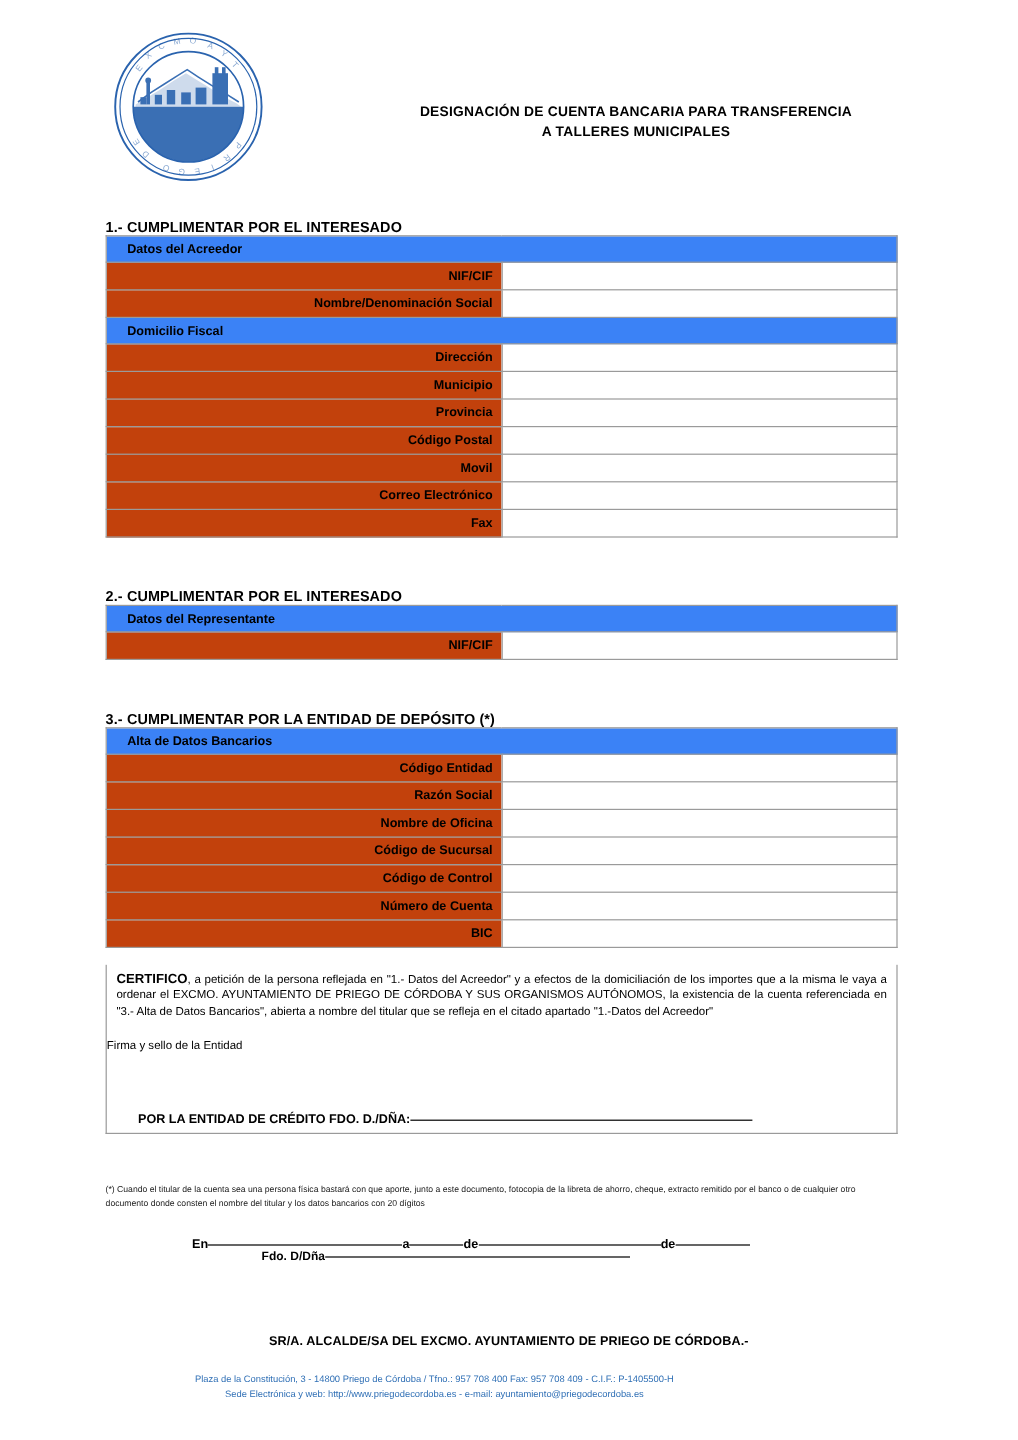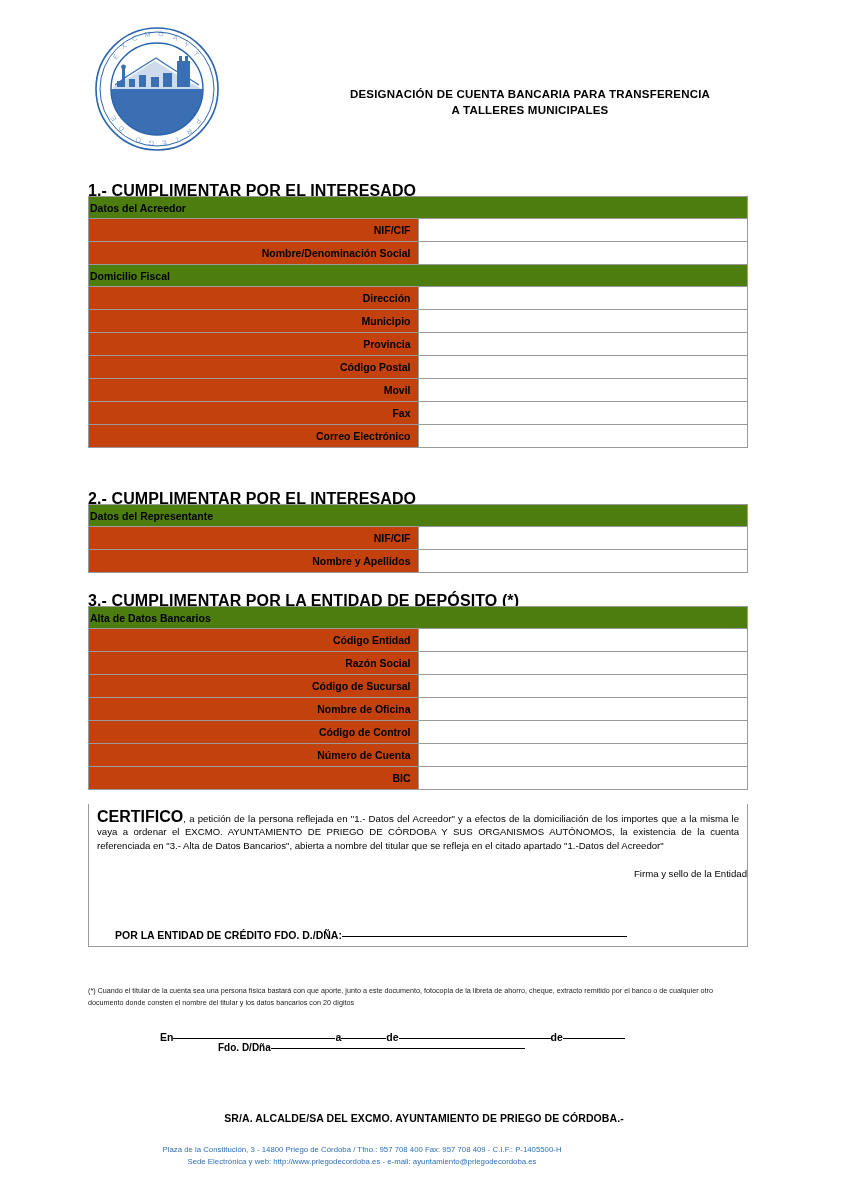--- a/index.html
+++ b/index.html
@@ -46,44 +46,44 @@
     text-align: center;
     font-size: 11.5px;
     font-weight: bold;
     line-height: 16px;
     letter-spacing: 0.2px;
   }
 
   
   .section-label {
     position: absolute;
-    font-size: 16px;
+    font-size: 12px;
     font-weight: bold;
     letter-spacing: 0.1px;
     white-space: nowrap;
   }
 
   
   .tbl {
     position: absolute;
     left: 88px;
     width: 660px;
     border-collapse: collapse;
     table-layout: fixed;
   }
   .tbl td {
     border: 1px solid #9a9a9a;
     padding: 0;
     height: 22px;
     font-size: 10.5px;
   }
   .grp-head td {
-    background: #4d7c0f;
-    font-weight: bold;
-    padding-left: 1px;
+    background: #3b82f6;
+    font-weight: bold;
+    padding-left: 17px;
     height: 21px;
   }
   .lbl {
     width: 233px;
     background: #c2410c;
     font-weight: bold;
     text-align: right;
     padding-right: 7px !important;
     white-space: nowrap;
   }
@@ -100,23 +100,23 @@
     border-top: none;
     box-sizing: border-box;
     background: #ffffff;
   }
   .cert-text {
     padding: 6px 8px 2px 8px;
     font-size: 9.6px;
     line-height: 13.4px;
     text-align: justify;
   }
-  .cert-text b { font-size: 16px; }
+  .cert-text b { font-size: 11px; }
   .firma {
-    text-align: right;
+    text-align: left;
     font-size: 9.6px;
     margin-top: 14px;
   }
   .por-entidad {
     font-size: 10.5px;
     font-weight: bold;
     padding: 0 0 5px 8px;
     margin-top: 50px;
     white-space: nowrap;
     margin-left: 18px;
@@ -263,69 +263,65 @@
       </tr>
       <tr>
         <td class="lbl">Código Postal</td>
         <td class="val"></td>
       </tr>
       <tr>
         <td class="lbl">Movil</td>
         <td class="val"></td>
       </tr>
       <tr>
+        <td class="lbl">Correo Electrónico</td>
+        <td class="val"></td>
+      </tr>
+      <tr>
         <td class="lbl">Fax</td>
-        <td class="val"></td>
-      </tr>
-      <tr>
-        <td class="lbl">Correo Electrónico</td>
         <td class="val"></td>
       </tr>
     </tbody>
   </table>
 
   <div class="section-label" style="left:88px; top:490px;">2.- CUMPLIMENTAR POR EL INTERESADO</div>
 
   <table class="tbl" style="top:504px;">
     <tbody>
       <tr class="grp-head">
         <td colspan="2">Datos del Representante</td>
       </tr>
       <tr>
         <td class="lbl">NIF/CIF</td>
         <td class="val"></td>
       </tr>
-      <tr>
-        <td class="lbl">Nombre y Apellidos</td>
-        <td class="val"></td>
-      </tr>
     </tbody>
   </table>
 
   <div class="section-label" style="left:88px; top:592px;">3.- CUMPLIMENTAR POR LA ENTIDAD DE DEPÓSITO (*)</div>
 
   <table class="tbl" style="top:606px;">
     <tbody>
       <tr class="grp-head">
         <td colspan="2">Alta de Datos Bancarios</td>
       </tr>
       <tr>
         <td class="lbl">Código Entidad</td>
         <td class="val"></td>
       </tr>
       <tr>
         <td class="lbl">Razón Social</td>
         <td class="val"></td>
       </tr>
       <tr>
+        <td class="lbl">Nombre de Oficina</td>
+        <td class="val"></td>
+      </tr>
+      <tr>
         <td class="lbl">Código de Sucursal</td>
-        <td class="val"></td>
-      </tr>
-      <tr>
-        <td class="lbl">Nombre de Oficina</td>
         <td class="val"></td>
       </tr>
       <tr>
         <td class="lbl">Código de Control</td>
         <td class="val"></td>
       </tr>
       <tr>
         <td class="lbl">Número de Cuenta</td>
         <td class="val"></td>
       </tr>

